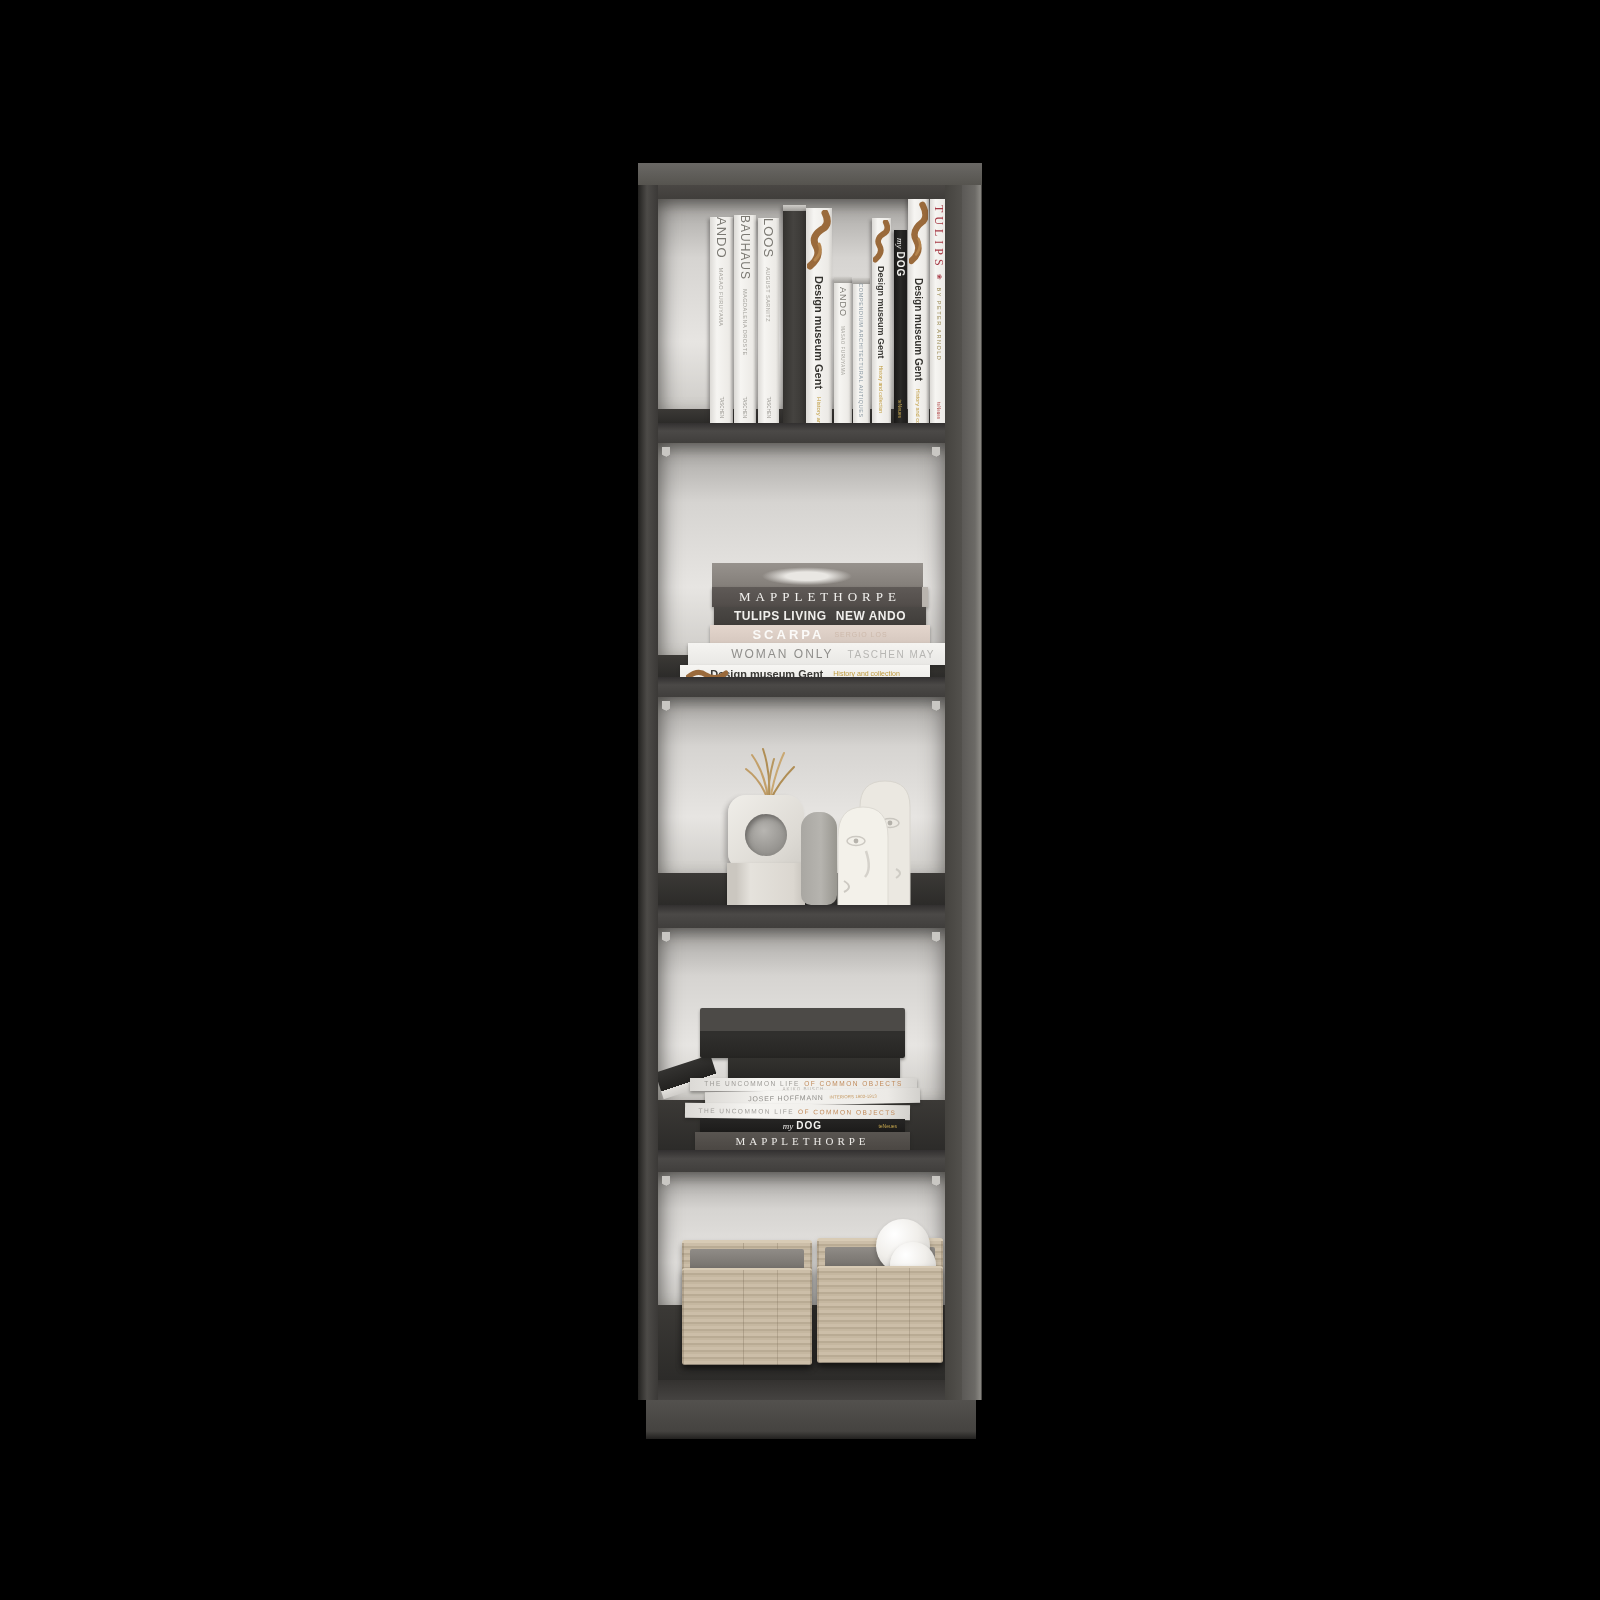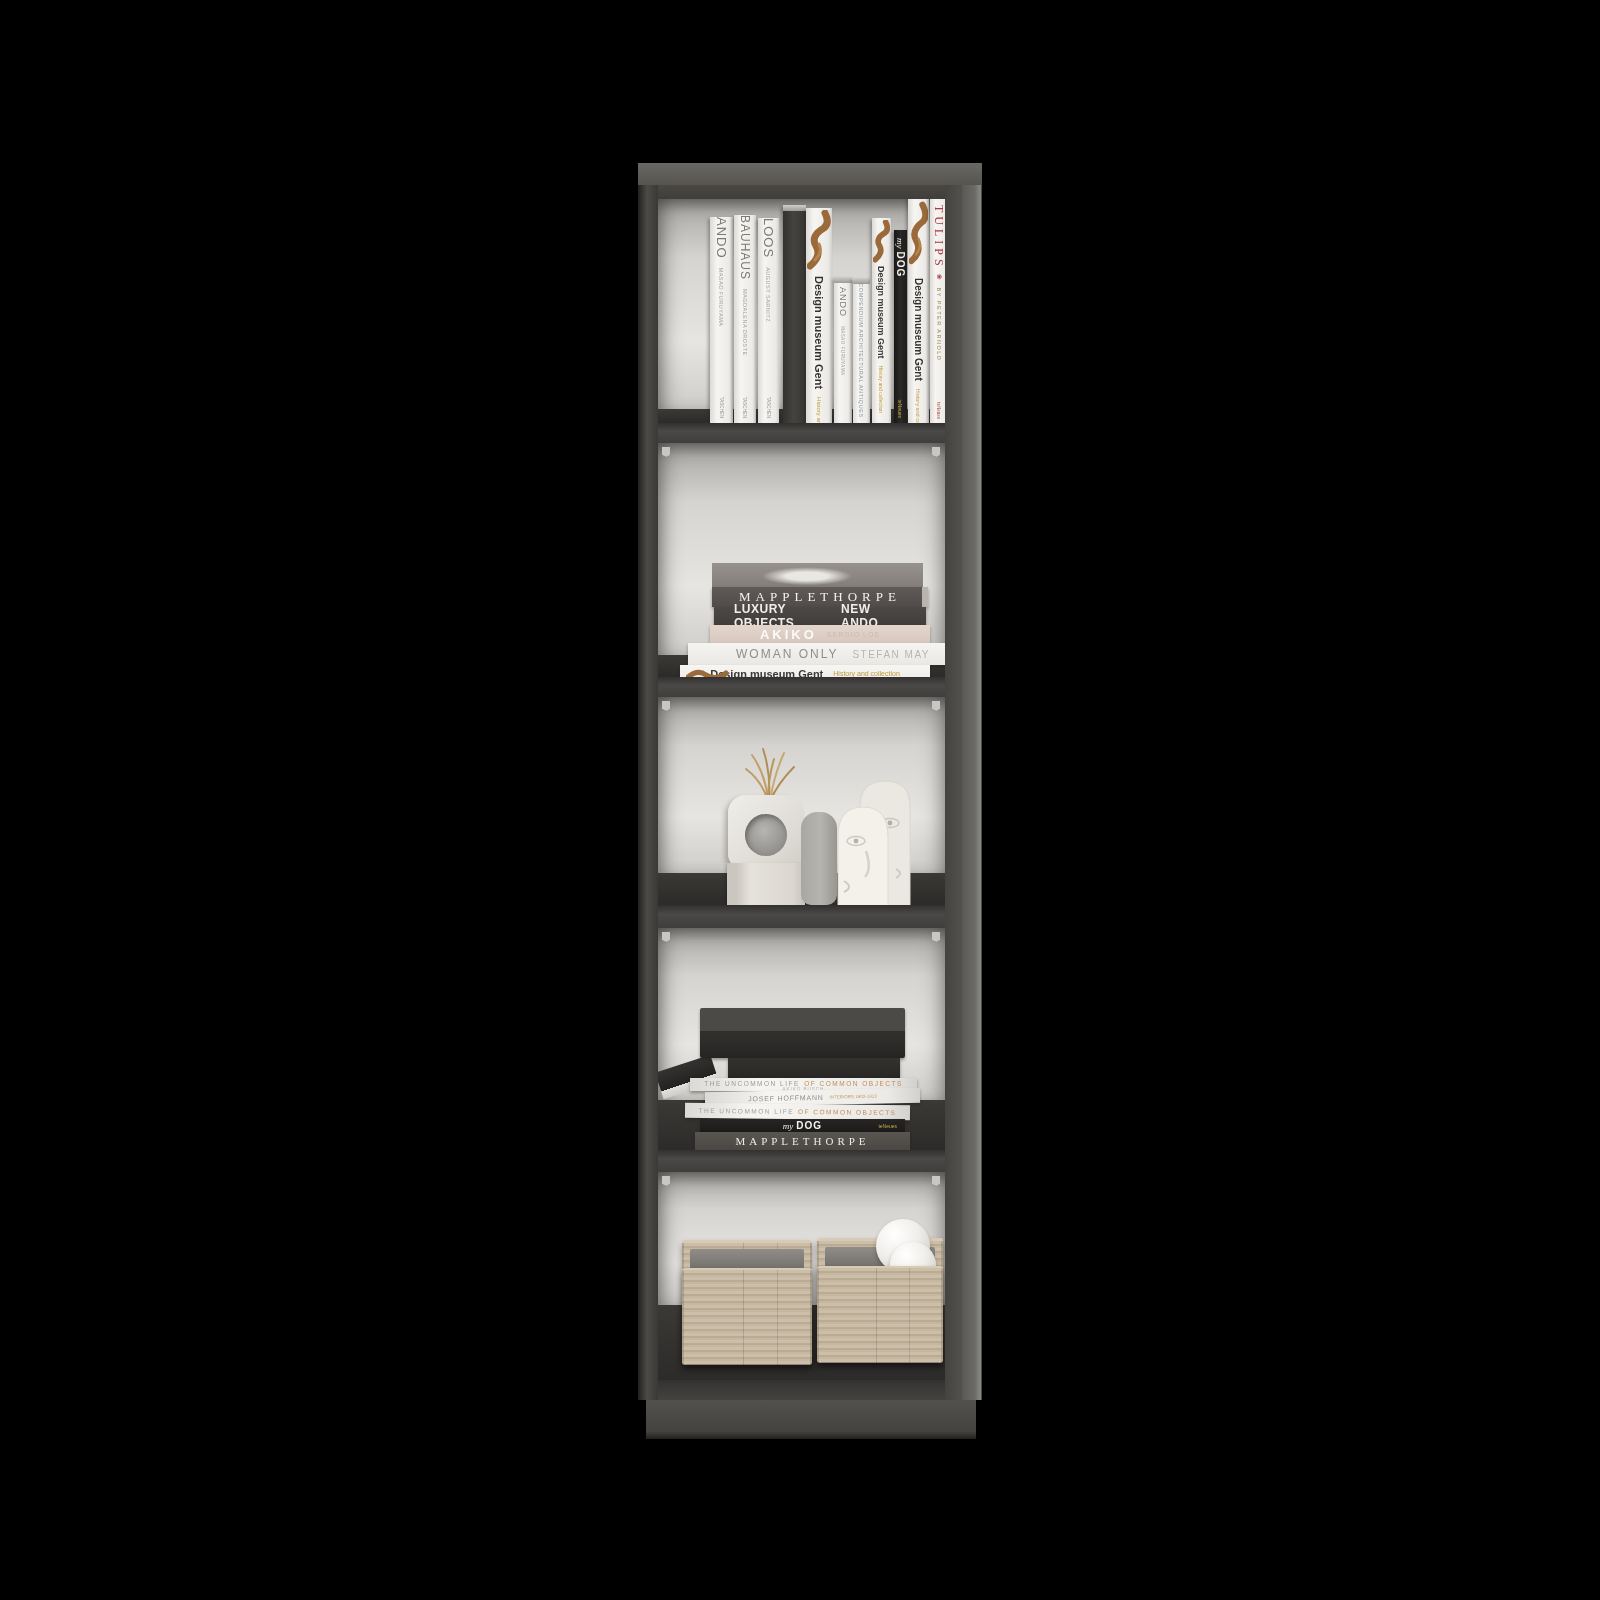--- a/index.html
+++ b/index.html
@@ -165,30 +165,30 @@
     </div>
   </div>
 
   <div class="abs" style="left:74px;top:400px;width:211px;height:24px;z-index:2;
        background:radial-gradient(ellipse 60px 12px at 45% 55%,#e9e7e3 0 35%,rgba(233,231,227,0) 75%),linear-gradient(180deg,#97928d,#837e79);"></div>
   <div class="hspine" style="left:74px;top:424px;width:216px;height:20px;background:linear-gradient(180deg,#5f5a57,#514c49);z-index:2;">
     <span class="serif" style="font-size:13px;letter-spacing:5px;color:#f2f1ee;">MAPPLETHORPE</span>
     <div class="abs" style="right:0;top:0;width:6px;height:100%;background:#b9b4ae;"></div>
   </div>
   <div class="hspine" style="left:76px;top:444px;width:212px;height:18px;background:linear-gradient(180deg,#4b4845,#403d3a);z-index:2;justify-content:space-between;padding:0 20px;box-sizing:border-box;">
-    <span style="font-size:12px;font-weight:bold;letter-spacing:.5px;color:#f0efec;">LUXURY OBJECTS</span>
+    <span style="font-size:12px;font-weight:bold;letter-spacing:.5px;color:#f0efec;">TULIPS LIVING</span>
     <span style="font-size:12px;font-weight:bold;letter-spacing:.5px;color:#f0efec;">NEW ANDO</span>
   </div>
   <div class="hspine" style="left:72px;top:462px;width:220px;height:18px;background:linear-gradient(180deg,#e4d6cd,#d6c8bf);z-index:2;">
-    <span style="font-size:13px;font-weight:bold;letter-spacing:3px;color:#fbfaf8;">AKIKO</span>
+    <span style="font-size:13px;font-weight:bold;letter-spacing:3px;color:#fbfaf8;">SCARPA</span>
     <span style="font-size:7px;color:#cdb9ab;margin-left:10px;letter-spacing:1px;">SERGIO LOS</span>
   </div>
   <div class="hspine white" style="left:50px;top:480px;width:290px;height:22px;background:linear-gradient(180deg,#f5f4f1,#e9e8e5);z-index:2;">
     <span style="font-size:12px;letter-spacing:2px;color:#8f8e8b;">WOMAN ONLY</span>
-    <span style="font-size:10px;letter-spacing:1.5px;color:#b7b6b3;margin-left:14px;">STEFAN MAY</span>
+    <span style="font-size:10px;letter-spacing:1.5px;color:#b7b6b3;margin-left:14px;">TASCHEN MAY</span>
   </div>
   <div class="hspine" style="left:42px;top:502px;width:250px;height:17px;background:linear-gradient(180deg,#f7f6f3,#ebeae7);z-index:2;">
     <svg width="42" height="15" viewBox="0 0 42 15" style="position:absolute;left:6px;top:2px;">
       <path d="M2 10 Q12 2 20 8 Q30 14 40 6" stroke="#9a6a3b" stroke-width="5" fill="none" stroke-linecap="round"></path>
     </svg>
     <span style="font-size:11px;font-weight:bold;color:#3a3935;">Design museum Gent</span>
     <span style="font-size:7px;color:#bf9a3c;margin-left:10px;">History and collection</span>
   </div>
 
   <svg class="abs" style="left:100px;top:582px;z-index:2;" width="62" height="56" viewBox="0 0 62 56">

